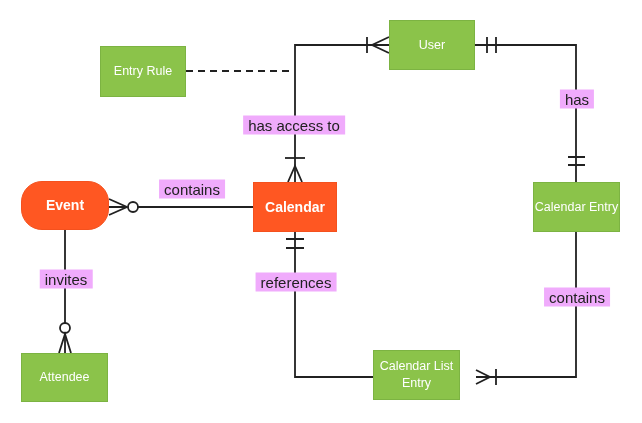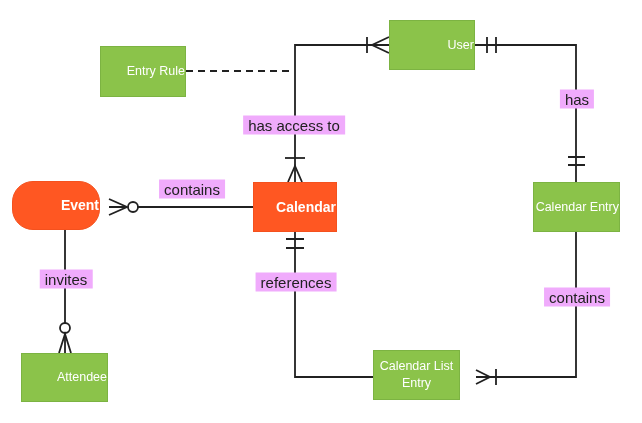--- a/index.html
+++ b/index.html
@@ -33,40 +33,40 @@
   }
   .connector-layer circle {
     fill: #ffffff;
     stroke: #212121;
     stroke-width: 1.8;
   }
   .entity {
     position: absolute;
     display: flex;
     align-items: center;
-    justify-content: flex-end;
+    justify-content: center;
     text-align: center;
     color: #ffffff;
     box-sizing: border-box;
     line-height: 1.35;
     cursor: default;
   }
   .entity.green {
     background: #8BC34A;
     border: 1px solid #7CB342;
     font-size: 12.5px;
     font-weight: 400;
   }
   .entity.orange {
     background: #FF5722;
     border: 1px solid #F4511E;
     font-size: 14px;
     font-weight: 700;
   }
-  #ent-event            { left: 12px;  top: 181px; width: 88px; height: 49px; border-radius: 21px; }
+  #ent-event            { left: 21px;  top: 181px; width: 88px; height: 49px; border-radius: 21px; }
   #ent-access-rule      { left: 100px; top: 46px;  width: 86px; height: 51px; }
   #ent-user             { left: 389px; top: 20px;  width: 86px; height: 50px; }
   #ent-calendar         { left: 253px; top: 182px; width: 84px; height: 50px; }
   #ent-calendar-list    { left: 533px; top: 182px; width: 87px; height: 50px; }
   #ent-cal-list-entry   { left: 373px; top: 350px; width: 87px; height: 50px; padding: 0 5px; }
   #ent-attendee         { left: 21px;  top: 353px; width: 87px; height: 49px; }
 
   .rel-label {
     position: absolute;
     transform: translate(-50%, -50%);

